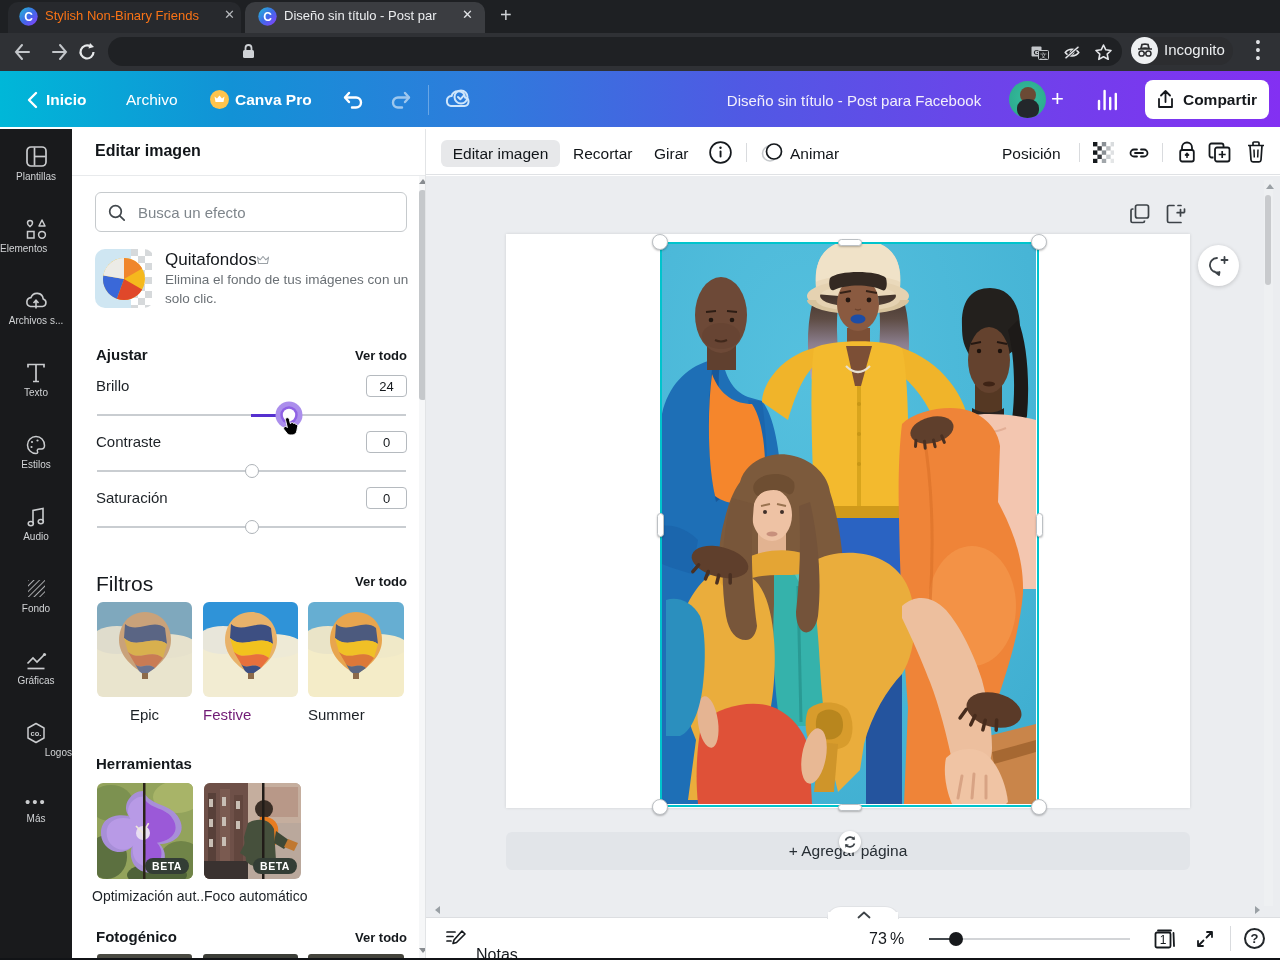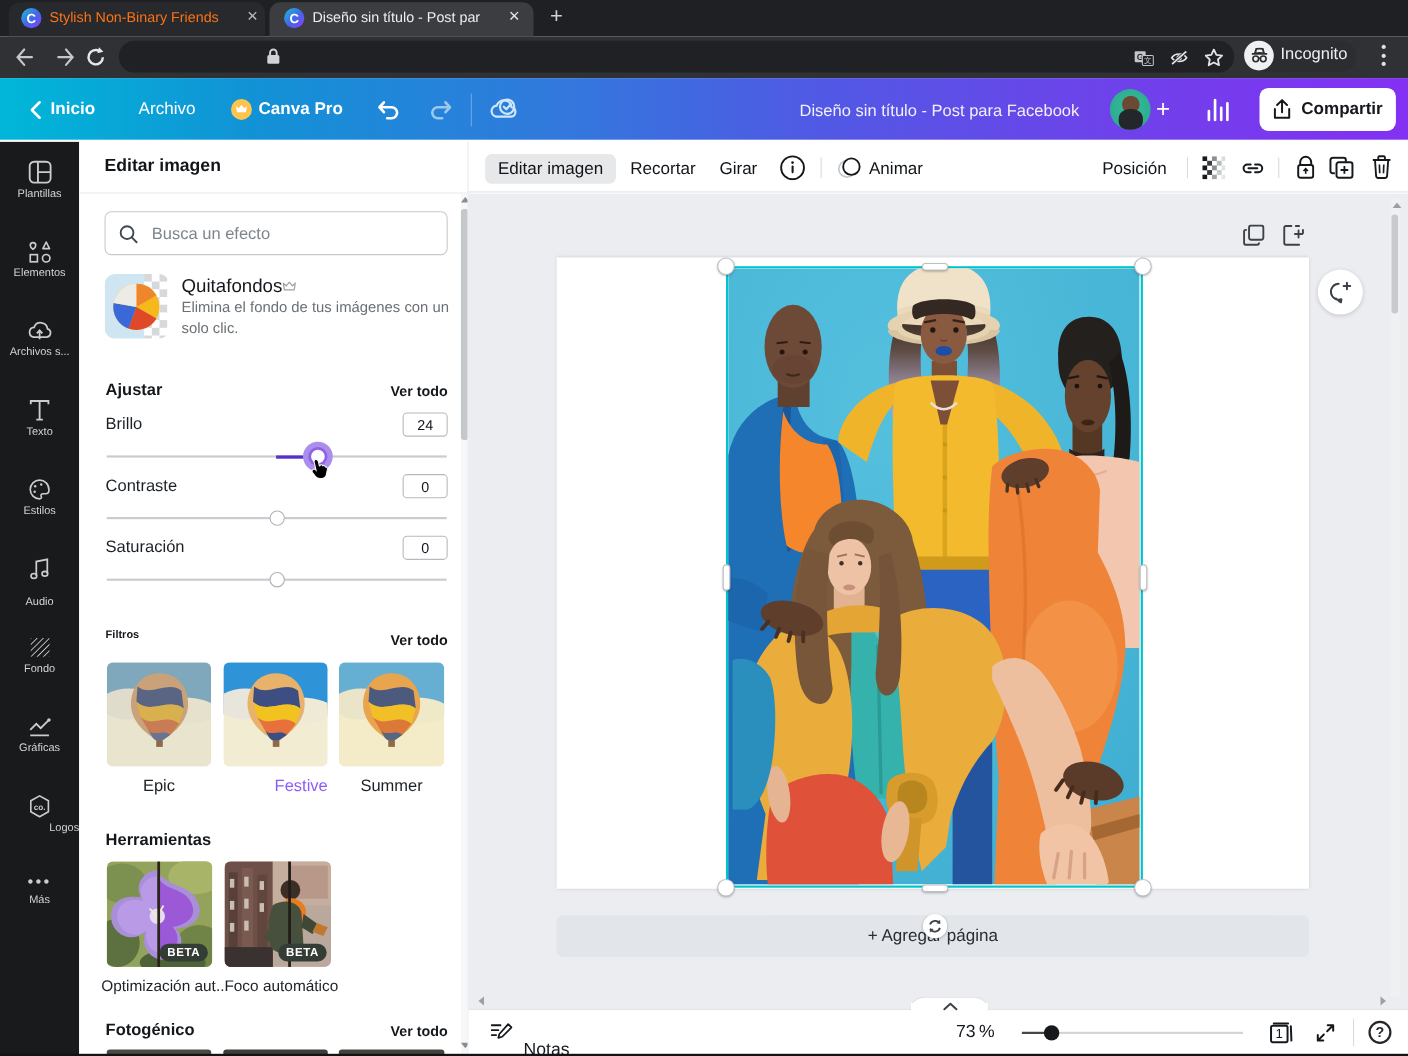--- a/index.html
+++ b/index.html
@@ -154,21 +154,21 @@
 
 <div class="abs" style="left:0;top:129px;width:72px;height:831px;background:#191a1c;color:#d2d4d6">
   <div class="abs" style="left:0;top:16px;width:72px;text-align:center">
     <svg width="23" height="23" viewBox="0 0 23 23" style="margin:0 auto">
         <rect x="2" y="2" width="19" height="19" rx="4" fill="none" stroke="#caccce" stroke-width="1.7"></rect>
         <line x1="9.5" y1="2.5" x2="9.5" y2="20.5" stroke="#caccce" stroke-width="1.7"></line>
         <line x1="9.5" y1="11.5" x2="20.5" y2="11.5" stroke="#caccce" stroke-width="1.7"></line>
       </svg>
     <div style="font-size:10px;margin-top:3px">Plantillas</div>
   </div>
-  <div class="abs" style="left:0;top:88px;width:72px;text-align:center">
+  <div class="abs" style="left:0;top:88px;width:72px;">
     <svg width="24" height="24" viewBox="0 0 24 24" style="margin:0 auto">
         <path d="M6 3.5 C4.5 3.5 3.5 4.7 3.5 6 C3.5 8 6 9.6 6 9.6 S8.5 8 8.5 6 C8.5 4.7 7.5 3.5 6 3.5 Z" fill="none" stroke="#caccce" stroke-width="1.5"></path>
         <path d="M18 3 L21 9 L15 9 Z" fill="none" stroke="#caccce" stroke-width="1.5" stroke-linejoin="round"></path>
         <rect x="3.5" y="14.5" width="6.5" height="6.5" fill="none" stroke="#caccce" stroke-width="1.5"></rect>
         <circle cx="18" cy="17.8" r="3.4" fill="none" stroke="#caccce" stroke-width="1.5"></circle>
       </svg>
     <div style="font-size:10px;margin-top:2px">Elementos</div>
   </div>
   <div class="abs" style="left:0;top:160px;width:72px;text-align:center">
     <svg width="24" height="24" viewBox="0 0 24 24" style="margin:0 auto">
@@ -191,21 +191,21 @@
         <circle cx="7.5" cy="14" r="1.1" fill="#caccce"></circle>
       </svg>
     <div style="font-size:10px;margin-top:2px">Estilos</div>
   </div>
   <div class="abs" style="left:0;top:376px;width:72px;text-align:center">
     <svg width="24" height="24" viewBox="0 0 24 24" style="margin:0 auto">
         <path d="M9 18.5 L9 5.5 L19 3.5 L19 16.5" fill="none" stroke="#caccce" stroke-width="1.6"></path>
         <ellipse cx="6.8" cy="18.6" rx="2.6" ry="2.2" fill="none" stroke="#caccce" stroke-width="1.5"></ellipse>
         <ellipse cx="16.8" cy="16.6" rx="2.6" ry="2.2" fill="none" stroke="#caccce" stroke-width="1.5"></ellipse>
       </svg>
-    <div style="font-size:10px;margin-top:13px">Audio</div>
+    <div style="font-size:10px;margin-top:2px">Audio</div>
   </div>
   <div class="abs" style="left:0;top:448px;width:72px;text-align:center">
     <svg width="23" height="23" viewBox="0 0 23 23" style="margin:0 auto">
         <defs>
           <pattern id="hatch" width="4" height="4" patternTransform="rotate(45)" patternUnits="userSpaceOnUse">
             <line x1="0" y1="0" x2="0" y2="4" stroke="#caccce" stroke-width="1.6"></line>
           </pattern>
         </defs>
         <rect x="3" y="3" width="17" height="17" fill="url(#hatch)"></rect>
       </svg>
@@ -295,21 +295,21 @@
     </svg>
   <div class="abs" style="left:24px;top:304px;font-size:15px;color:#1c2126">Contraste</div>
   <div class="abs" style="left:294px;top:302px;width:41px;height:22px;border:1px solid #b5babf;border-radius:4px;text-align:center;font-size:13px;color:#14181c;line-height:21px">0</div>
   <div class="abs" style="left:25px;top:341px;width:309px;height:2px;background:#c9cdd1"></div>
   <div class="abs" style="left:173px;top:335px;width:14px;height:14px;background:#fff;border:1px solid #aeb3b8;border-radius:50%"></div>
   <div class="abs" style="left:24px;top:360px;font-size:15px;color:#1c2126">Saturación</div>
   <div class="abs" style="left:294px;top:358px;width:41px;height:22px;border:1px solid #b5babf;border-radius:4px;text-align:center;font-size:13px;color:#14181c;line-height:21px">0</div>
   <div class="abs" style="left:25px;top:397px;width:309px;height:2px;background:#c9cdd1"></div>
   <div class="abs" style="left:173px;top:391px;width:14px;height:14px;background:#fff;border:1px solid #aeb3b8;border-radius:50%"></div>
 
-  <div class="abs" style="left:24px;top:443px;font-size:10px;font-weight:bold;color:#14181c">Filtros</div>
+  <div class="abs" style="left:24px;top:443px;font-size:21px;font-weight:normal;color:#14181c">Filtros</div>
   <div class="abs" style="left:235px;top:445px;width:100px;text-align:right;font-size:13px;font-weight:bold;color:#14181c">Ver todo</div>
 
   <div class="abs" style="left:25px;top:473px;width:95px;height:95px;border-radius:6px;overflow:hidden">
       <svg width="95" height="95" viewBox="0 0 95 95">
     <rect width="95" height="47" fill="#7fa8bd"></rect>
         <rect y="40" width="95" height="55" fill="#e9e4cd"></rect>
     <ellipse cx="20" cy="38" rx="26" ry="14" fill="#dfdccc"></ellipse>
         <ellipse cx="70" cy="44" rx="30" ry="12" fill="#e6e1cc"></ellipse>
     <g transform="translate(48,42)">
           <path d="M0,-32 C17,-32 26,-18 26,-4 C26,12 12,24 0,30 C-12,24 -26,12 -26,-4 C-26,-18 -17,-32 0,-32 Z" fill="#c9a27a"></path>
@@ -347,22 +347,22 @@
           <path d="M0,-32 C17,-32 26,-18 26,-4 C26,12 12,24 0,30 C-12,24 -26,12 -26,-4 C-26,-18 -17,-32 0,-32 Z" fill="#e8a54e"></path>
           <path d="M-20,-20 C-8,-10 8,-26 20,-16 L22,0 C8,-10 -8,6 -21,-6 Z" fill="#4c5a7e"></path>
           <path d="M-21,-6 C-8,6 8,-10 22,0 L18,14 C6,4 -6,18 -17,8 Z" fill="#f0c026"></path>
           <path d="M-17,8 C-6,18 6,4 18,14 L10,24 C2,18 -4,26 -10,20 Z" fill="#dc7838"></path>
           <path d="M-10,20 C-4,26 2,18 10,24 L3,29 C0,31 -3,30 -6,27 Z" fill="#5a6680"></path>
           <rect x="-3" y="29" width="6" height="6" fill="#8c6a4a"></rect>
         </g>
   </svg>
     </div>
   <div class="abs" style="left:25px;top:577px;width:95px;text-align:center;font-size:15px;color:#1c2126">Epic</div>
-  <div class="abs" style="left:131px;top:577px;width:95px;text-align:right;font-size:15px;color:#8b5cf6">Festive</div>
-  <div class="abs" style="left:236px;top:577px;width:96px;text-align:center;font-size:15px;color:#1c2126">Summer</div>
+  <div class="abs" style="left:131px;top:577px;width:95px;text-align:left;font-size:15px;color:#701a75">Festive</div>
+  <div class="abs" style="left:236px;top:577px;width:96px;font-size:15px;color:#1c2126">Summer</div>
 
   <div class="abs" style="left:24px;top:626px;font-size:15px;font-weight:bold;color:#14181c">Herramientas</div>
   <div class="abs" style="left:25px;top:654px;width:96px;height:96px;border-radius:6px;overflow:hidden">
       <svg width="96" height="96" viewBox="0 0 96 96">
     <rect width="96" height="96" fill="#93a35c"></rect>
     <ellipse cx="14" cy="20" rx="22" ry="18" fill="#7c9150"></ellipse>
         <ellipse cx="80" cy="14" rx="24" ry="16" fill="#a8b468"></ellipse>
     <ellipse cx="10" cy="74" rx="20" ry="22" fill="#5c7040"></ellipse>
         <ellipse cx="84" cy="78" rx="22" ry="20" fill="#708448"></ellipse>
     <ellipse cx="60" cy="92" rx="30" ry="12" fill="#4e6238"></ellipse>

